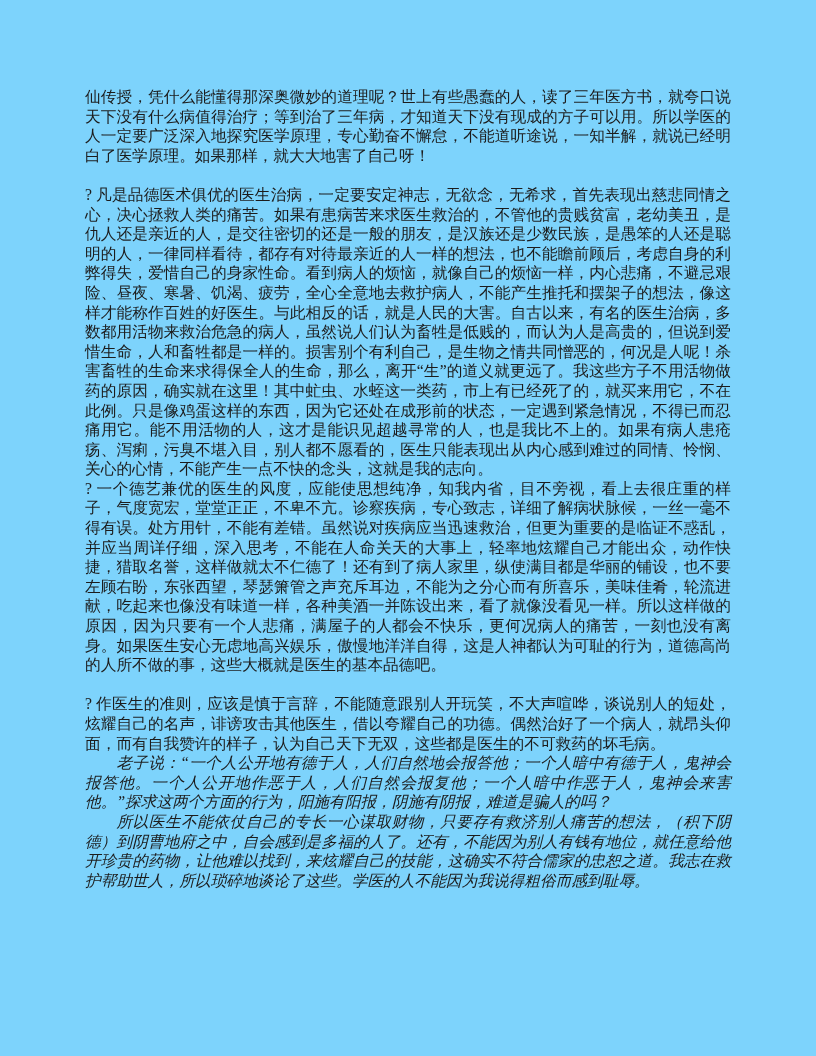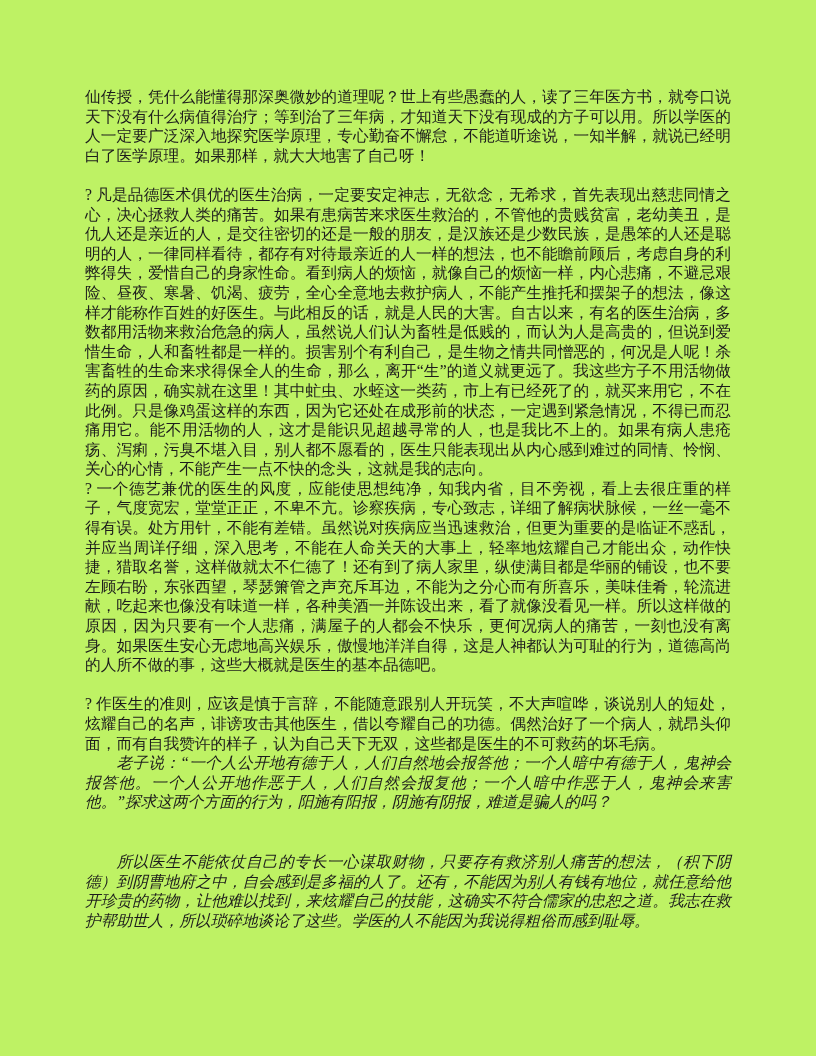--- a/index.html
+++ b/index.html
@@ -11,21 +11,21 @@
     height: 1056px;
     background: #ffffff;
     font-family: "Liberation Serif", "DejaVu Serif", serif;
     overflow: hidden;
   }
   .page {
     box-sizing: border-box;
     width: 816px;
     height: 1056px;
     padding: 87px 85px 0 85px;
-    background: #bef264;
+    background: #7dd3fc;
   }
   .doc-text p {
     margin: 0;
     font-size: 15.7px;
     line-height: 19.6px;
     color: #1c1c1c;
     text-align: justify;
     letter-spacing: 0;
     word-break: break-all;
   }
@@ -40,15 +40,15 @@
 </head>
 <body style="background: rgb(255, 255, 255);">
 
 <div class="page">
   <div class="doc-text">
     <p style="color: rgb(28, 28, 28);">仙传授，凭什么能懂得那深奥微妙的道理呢？世上有些愚蠢的人，读了三年医方书，就夸口说天下没有什么病值得治疗；等到治了三年病，才知道天下没有现成的方子可以用。所以学医的人一定要广泛深入地探究医学原理，专心勤奋不懈怠，不能道听途说，一知半解，就说已经明白了医学原理。如果那样，就大大地害了自己呀！</p>
     <p class="gap-before" style="color: rgb(28, 28, 28);">? 凡是品德医术俱优的医生治病，一定要安定神志，无欲念，无希求，首先表现出慈悲同情之心，决心拯救人类的痛苦。如果有患病苦来求医生救治的，不管他的贵贱贫富，老幼美丑，是仇人还是亲近的人，是交往密切的还是一般的朋友，是汉族还是少数民族，是愚笨的人还是聪明的人，一律同样看待，都存有对待最亲近的人一样的想法，也不能瞻前顾后，考虑自身的利弊得失，爱惜自己的身家性命。看到病人的烦恼，就像自己的烦恼一样，内心悲痛，不避忌艰险、昼夜、寒暑、饥渴、疲劳，全心全意地去救护病人，不能产生推托和摆架子的想法，像这样才能称作百姓的好医生。与此相反的话，就是人民的大害。自古以来，有名的医生治病，多数都用活物来救治危急的病人，虽然说人们认为畜牲是低贱的，而认为人是高贵的，但说到爱惜生命，人和畜牲都是一样的。损害别个有利自己，是生物之情共同憎恶的，何况是人呢！杀害畜牲的生命来求得保全人的生命，那么，离开“生”的道义就更远了。我这些方子不用活物做药的原因，确实就在这里！其中虻虫、水蛭这一类药，市上有已经死了的，就买来用它，不在此例。只是像鸡蛋这样的东西，因为它还处在成形前的状态，一定遇到紧急情况，不得已而忍痛用它。能不用活物的人，这才是能识见超越寻常的人，也是我比不上的。如果有病人患疮疡、泻痢，污臭不堪入目，别人都不愿看的，医生只能表现出从内心感到难过的同情、怜悯、关心的心情，不能产生一点不快的念头，这就是我的志向。</p>
     <p style="color: rgb(28, 28, 28);">? 一个德艺兼优的医生的风度，应能使思想纯净，知我内省，目不旁视，看上去很庄重的样子，气度宽宏，堂堂正正，不卑不亢。诊察疾病，专心致志，详细了解病状脉候，一丝一毫不得有误。处方用针，不能有差错。虽然说对疾病应当迅速救治，但更为重要的是临证不惑乱，并应当周详仔细，深入思考，不能在人命关天的大事上，轻率地炫耀自己才能出众，动作快捷，猎取名誉，这样做就太不仁德了！还有到了病人家里，纵使满目都是华丽的铺设，也不要左顾右盼，东张西望，琴瑟箫管之声充斥耳边，不能为之分心而有所喜乐，美味佳肴，轮流进献，吃起来也像没有味道一样，各种美酒一并陈设出来，看了就像没看见一样。所以这样做的原因，因为只要有一个人悲痛，满屋子的人都会不快乐，更何况病人的痛苦，一刻也没有离身。如果医生安心无虑地高兴娱乐，傲慢地洋洋自得，这是人神都认为可耻的行为，道德高尚的人所不做的事，这些大概就是医生的基本品德吧。</p>
     <p class="gap-before" style="color: rgb(28, 28, 28);">? 作医生的准则，应该是慎于言辞，不能随意跟别人开玩笑，不大声喧哗，谈说别人的短处，炫耀自己的名声，诽谤攻击其他医生，借以夸耀自己的功德。偶然治好了一个病人，就昂头仰面，而有自我赞许的样子，认为自己天下无双，这些都是医生的不可救药的坏毛病。</p>
     <p class="indent" style="color: rgb(28, 28, 28);">老子说：“一个人公开地有德于人，人们自然地会报答他；一个人暗中有德于人，鬼神会报答他。一个人公开地作恶于人，人们自然会报复他；一个人暗中作恶于人，鬼神会来害他。”探求这两个方面的行为，阳施有阳报，阴施有阴报，难道是骗人的吗？</p>
-    <p class="indent" style="color: rgb(28, 28, 28); margin-top: 40px;">所以医生不能依仗自己的专长一心谋取财物，只要存有救济别人痛苦的想法，（积下阴德）到阴曹地府之中，自会感到是多福的人了。还有，不能因为别人有钱有地位，就任意给他开珍贵的药物，让他难以找到，来炫耀自己的技能，这确实不符合儒家的忠恕之道。我志在救护帮助世人，所以琐碎地谈论了这些。学医的人不能因为我说得粗俗而感到耻辱。</p>
+    <p class="indent" style="color: rgb(28, 28, 28);">所以医生不能依仗自己的专长一心谋取财物，只要存有救济别人痛苦的想法，（积下阴德）到阴曹地府之中，自会感到是多福的人了。还有，不能因为别人有钱有地位，就任意给他开珍贵的药物，让他难以找到，来炫耀自己的技能，这确实不符合儒家的忠恕之道。我志在救护帮助世人，所以琐碎地谈论了这些。学医的人不能因为我说得粗俗而感到耻辱。</p>
   </div>
 </div>
 
 </body></html>

